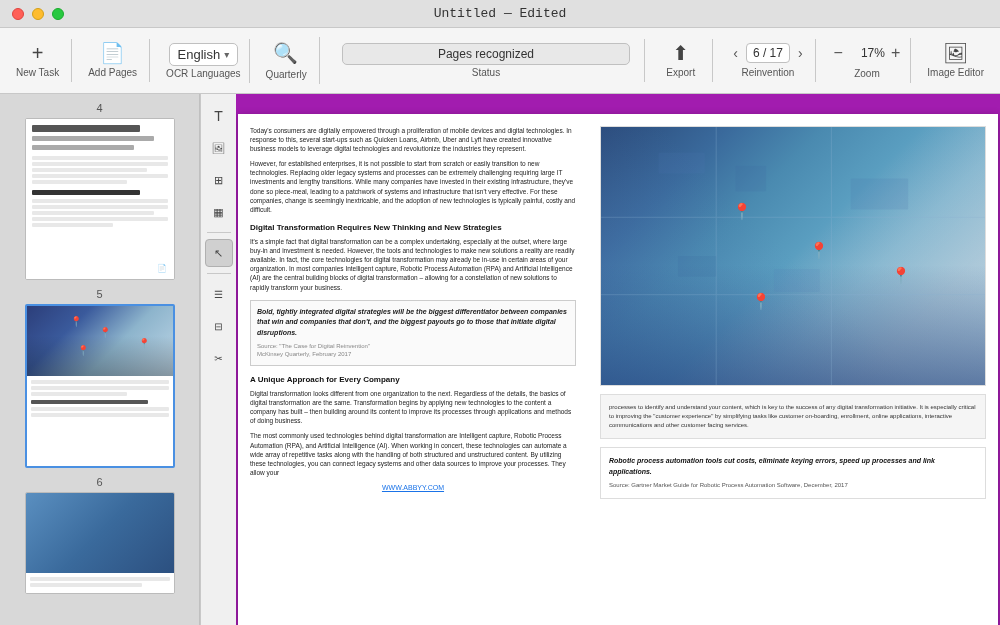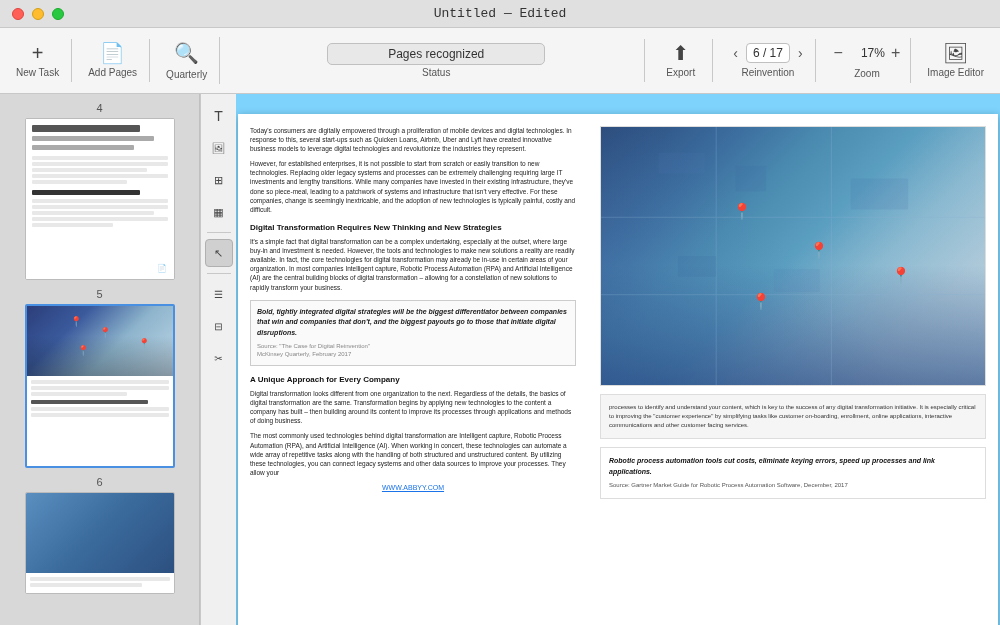--- a/index.html
+++ b/index.html
@@ -125,21 +125,21 @@
       padding: 4px 12px;
       gap: 2px;
       flex: 1;
       border-right: 1px solid #c8c8c8;
       margin-right: 4px;
     }
     .status-bar-bg {
       background: #e8e8e8;
       border: 1px solid #c0c0c0;
       border-radius: 5px;
-      width: 218px;
+      width: 288px;
       height: 22px;
       display: flex;
       align-items: center;
       justify-content: center;
       position: relative;
       overflow: hidden;
     }
     .status-bar-text {
       font-size: 12px;
       color: #333;
@@ -349,21 +349,21 @@
     .tool-separator {
       width: 24px;
       height: 1px;
       background: #c8c8c8;
       margin: 2px 0;
     }
 
     
     .doc-view {
       flex: 1;
-      background: #7dd3fc;
+      background: #a21caf;
       overflow-y: auto;
       display: flex;
       flex-direction: column;
       align-items: center;
       padding: 20px;
       gap: 20px;
     }
 
     
     .page-content {
@@ -498,20 +498,27 @@
   <div class="toolbar-section separator">
     <span class="toolbar-icon">+</span>
     <span class="toolbar-label">New Task</span>
   </div>
 
   <div class="toolbar-section separator">
     <span class="toolbar-icon">📄</span>
     <span class="toolbar-label">Add Pages</span>
   </div>
 
+  <div class="ocr-section">
+    <div class="lang-select-wrapper">
+      <span class="lang-select-text">English</span>
+      <span class="lang-chevron">▾</span>
+    </div>
+    <span class="ocr-label">OCR Languages</span>
+  </div>
 
   <div class="toolbar-section separator">
     <span class="magnify-icon">🔍</span>
     <span class="toolbar-label">Quarterly</span>
   </div>
 
   <div class="status-section">
     <div class="status-bar-bg">
       <span class="status-bar-text">Pages recognized</span>
     </div>

